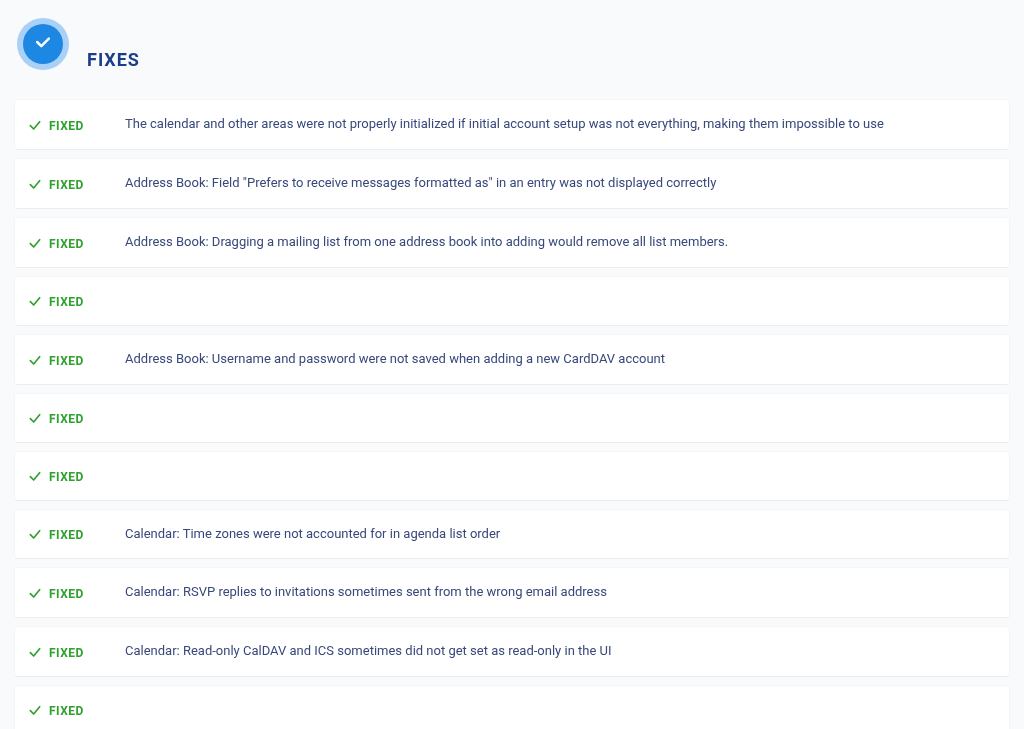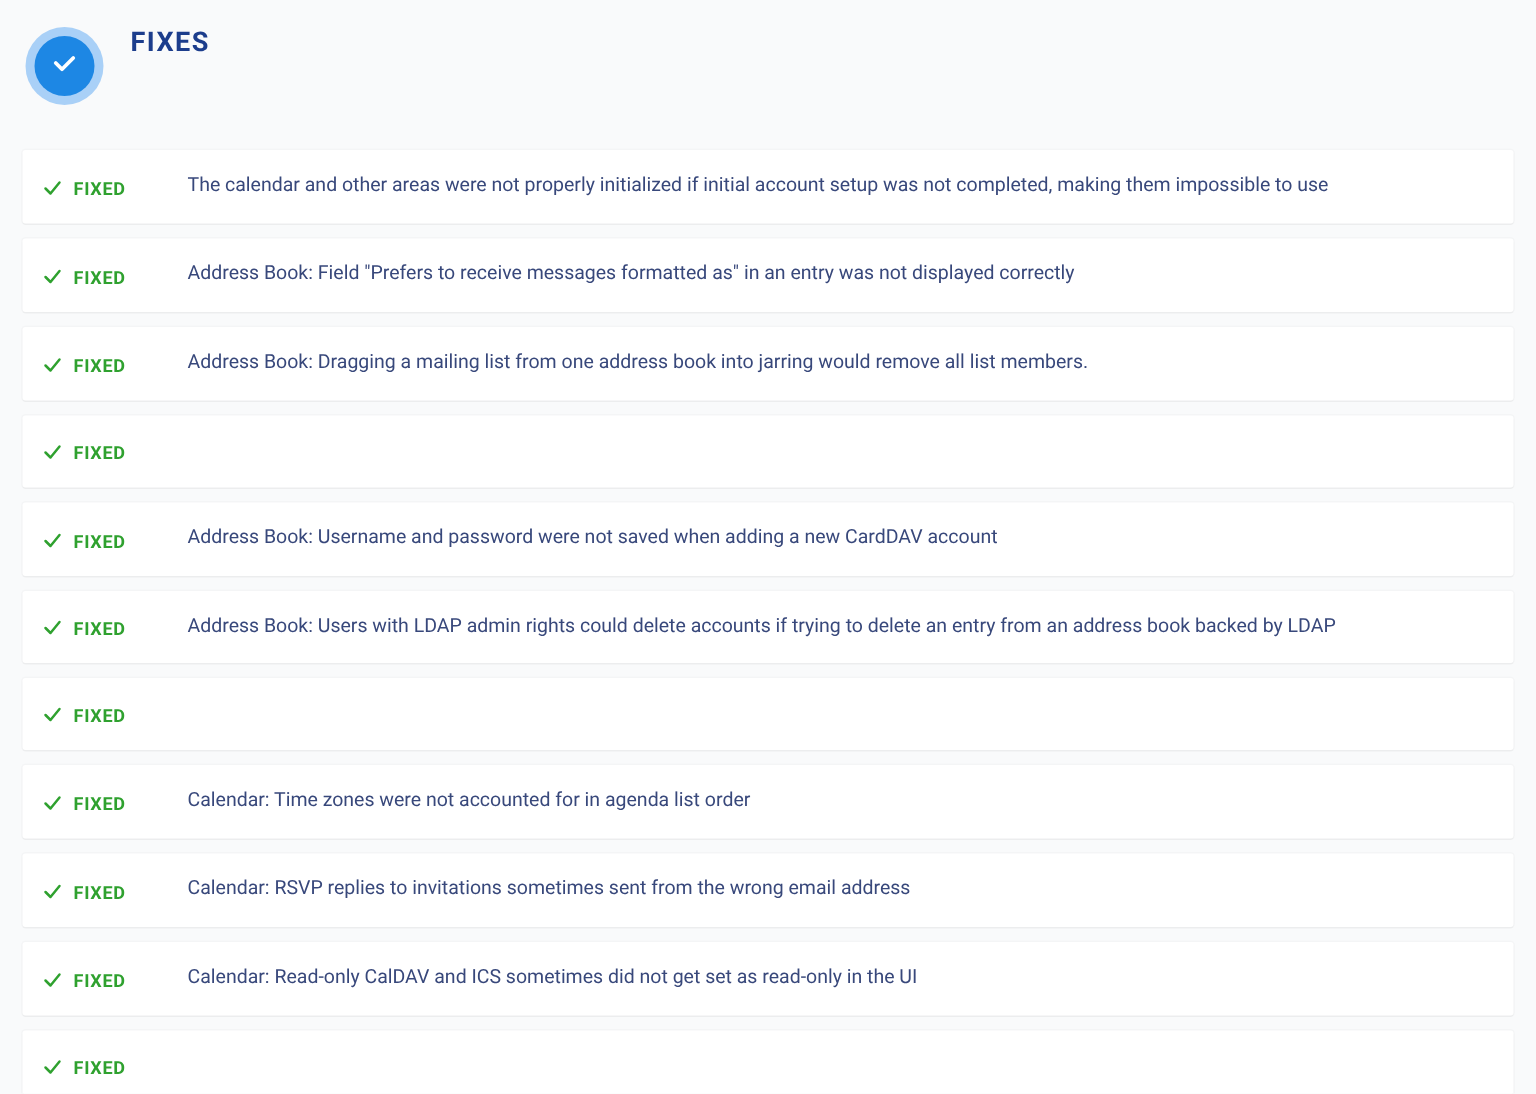--- a/index.html
+++ b/index.html
@@ -8,21 +8,21 @@
       background: #f9fafb;
       width: 1024px;
       height: 729px;
       overflow: hidden;
     }
     .container {
       padding: 18px 15px 0 15px;
     }
     .header {
       display: flex;
-      align-items: flex-start;
+      align-items: flex-end;
       margin-bottom: 30px;
       padding-left: 2px;
     }
     .badge-circle {
       width: 52px;
       height: 52px;
       border-radius: 50%;
       background: #a9d0f7;
       display: flex;
       align-items: center;
@@ -113,39 +113,39 @@
   </div>
 
   <div id="items">
       <div class="item">
         <span class="check">
           <svg viewBox="0 0 24 24">
             <polyline points="5 13 10 18 19 7"></polyline>
           </svg>
         </span>
         <span class="tag">FIXED</span>
-        <span class="desc">The calendar and other areas were not properly initialized if initial account setup was not completed, making them impossible to use</span>
+        <span class="desc">The calendar and other areas were not properly initialized if initial account setup was not everything, making them impossible to use</span>
       </div>
       <div class="item">
         <span class="check">
           <svg viewBox="0 0 24 24">
             <polyline points="5 13 10 18 19 7"></polyline>
           </svg>
         </span>
         <span class="tag">FIXED</span>
         <span class="desc">Address Book: Field "Prefers to receive messages formatted as" in an entry was not displayed correctly</span>
       </div>
       <div class="item">
         <span class="check">
           <svg viewBox="0 0 24 24">
             <polyline points="5 13 10 18 19 7"></polyline>
           </svg>
         </span>
         <span class="tag">FIXED</span>
-        <span class="desc">Address Book: Dragging a mailing list from one address book into jarring would remove all list members.</span>
+        <span class="desc">Address Book: Dragging a mailing list from one address book into adding would remove all list members.</span>
       </div>
       <div class="item">
         <span class="check">
           <svg viewBox="0 0 24 24">
             <polyline points="5 13 10 18 19 7"></polyline>
           </svg>
         </span>
         <span class="tag">FIXED</span>
       </div>
       <div class="item">
@@ -157,21 +157,20 @@
         <span class="tag">FIXED</span>
         <span class="desc">Address Book: Username and password were not saved when adding a new CardDAV account</span>
       </div>
       <div class="item">
         <span class="check">
           <svg viewBox="0 0 24 24">
             <polyline points="5 13 10 18 19 7"></polyline>
           </svg>
         </span>
         <span class="tag">FIXED</span>
-        <span class="desc">Address Book: Users with LDAP admin rights could delete accounts if trying to delete an entry from an address book backed by LDAP</span>
       </div>
       <div class="item">
         <span class="check">
           <svg viewBox="0 0 24 24">
             <polyline points="5 13 10 18 19 7"></polyline>
           </svg>
         </span>
         <span class="tag">FIXED</span>
       </div>
       <div class="item">

